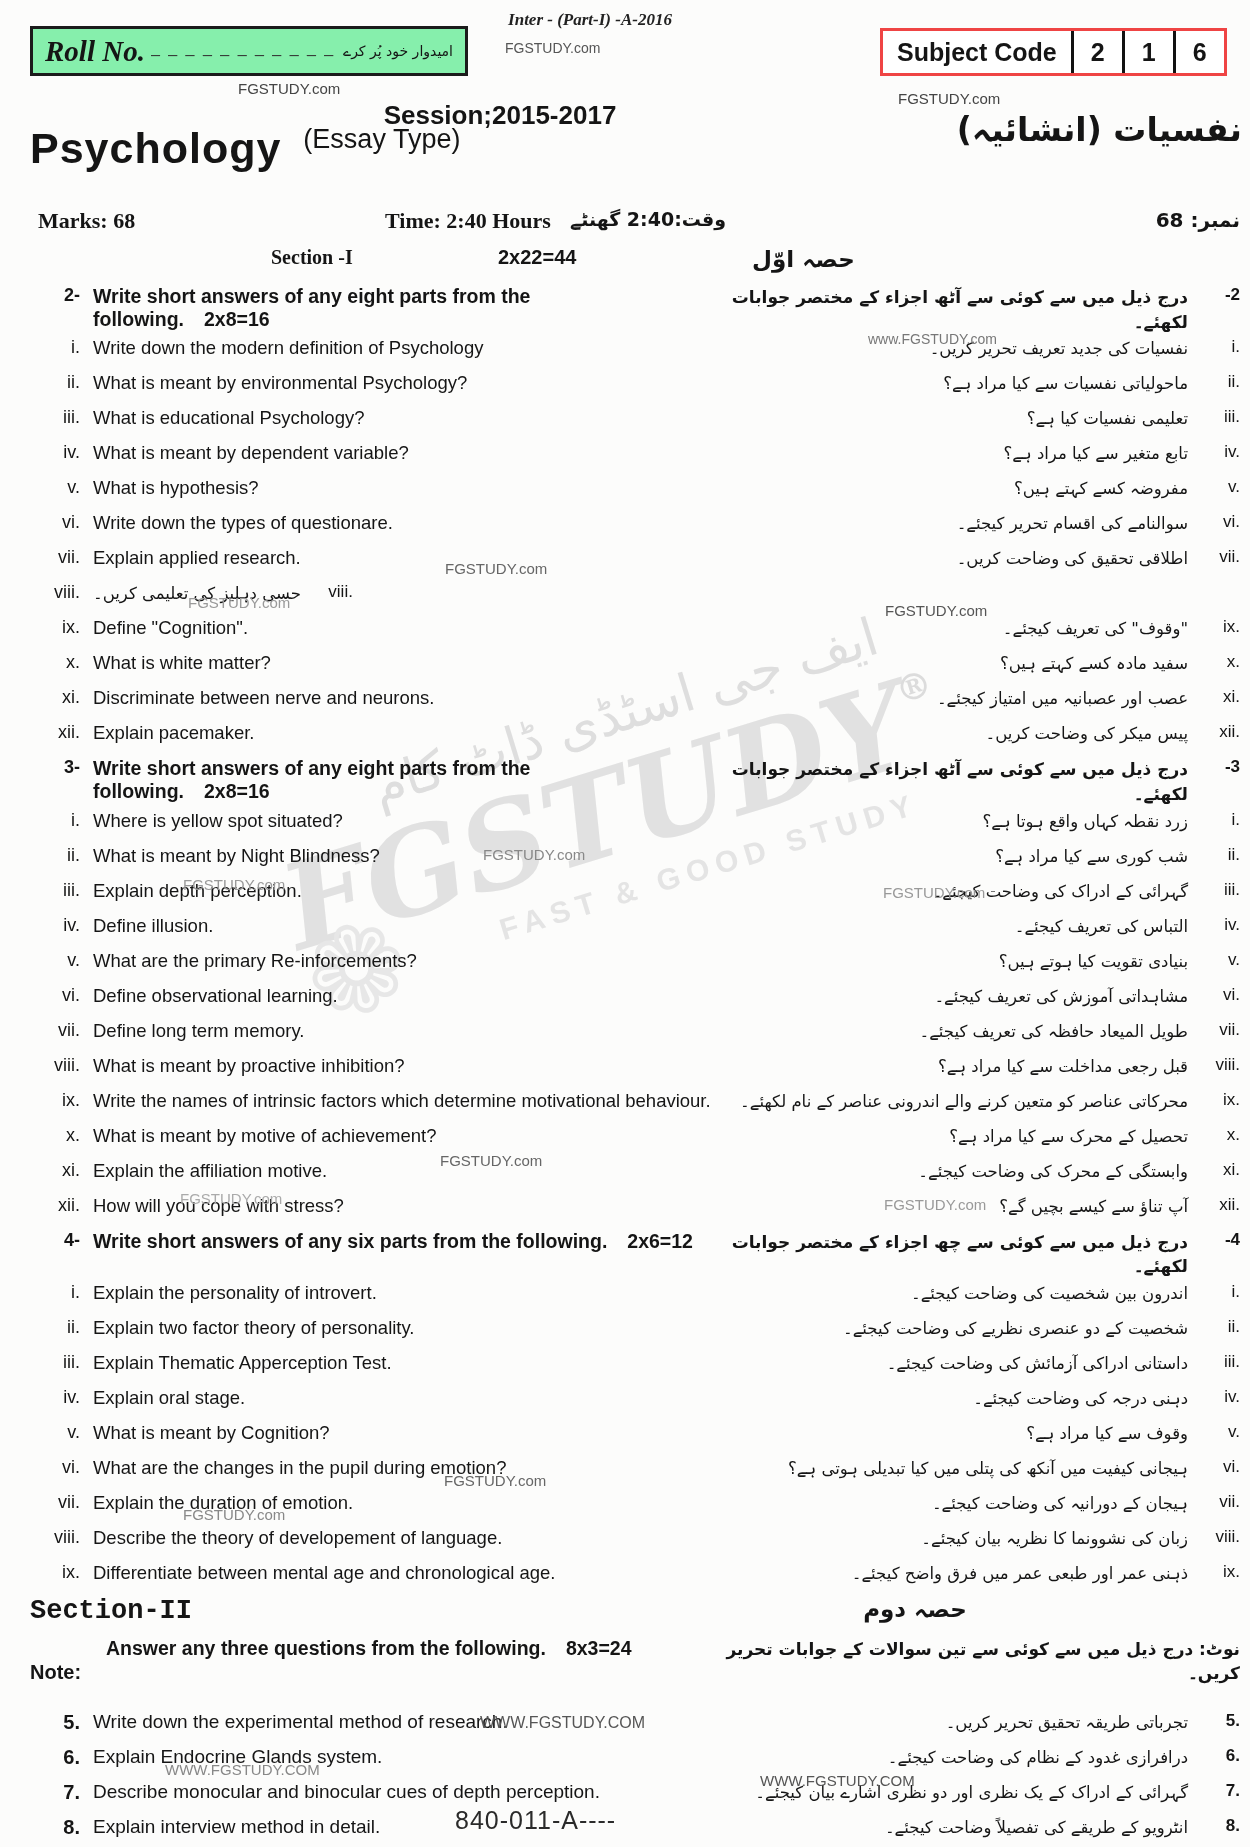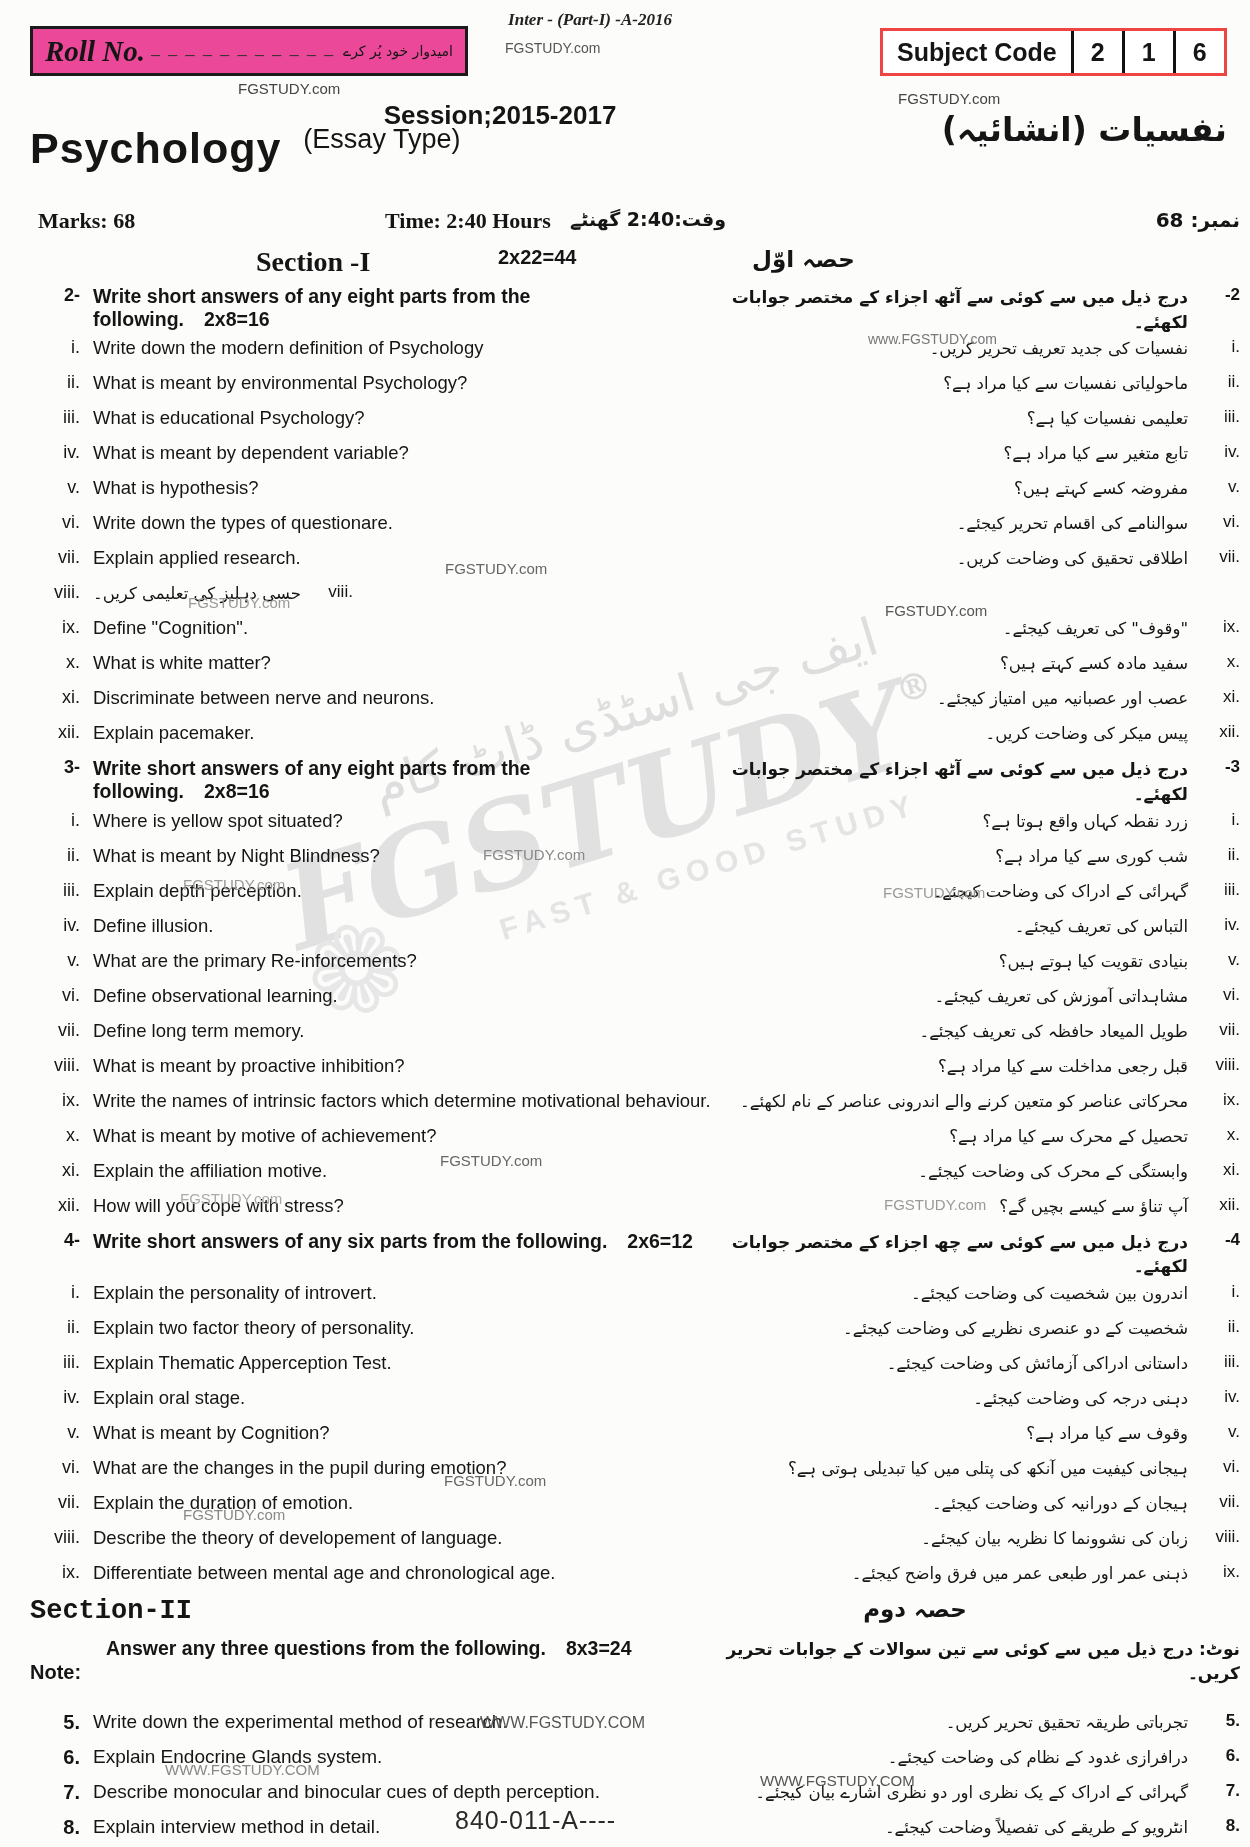--- a/index.html
+++ b/index.html
@@ -6,42 +6,42 @@
   .page{
     position:relative; width:1250px; height:1847px; margin:0 auto;
     background:#fcfcfb; color:#151515; overflow:hidden;
     font-family:"Liberation Sans", sans-serif;
   }
   .abs{position:absolute;}
   
   .exam-ref{top:10px; left:470px; width:240px; text-align:center;
     font-family:"Liberation Serif", serif; font-style:italic; font-weight:bold; font-size:17px; color:#222;}
   .rollbox{top:26px; left:30px; width:438px; height:50px; border:3px solid #1b1b1b;
-    display:flex; align-items:center; padding:0 12px; box-sizing:border-box; background:#ec4899;}
+    display:flex; align-items:center; padding:0 12px; box-sizing:border-box; background:#86efac;}
   .roll-label{font-family:"Liberation Serif", serif; font-style:italic; font-weight:bold; font-size:29px;}
   .roll-dashes{flex:1; margin:10px 6px 16px 6px; font-size:16px; letter-spacing:2px; color:#333; white-space:nowrap; overflow:hidden;}
   .roll-urdu{direction:rtl; font-family:"DejaVu Sans", sans-serif; font-size:14px; white-space:nowrap;}
   .subjectcode{top:28px; left:880px; display:flex; background:#fff; border:3px solid #ef4444;}
   .sc-label{padding:0 14px; font-weight:bold; font-size:25px; line-height:42px; border-right:3px solid #111;}
   .sc-digit{width:48px; text-align:center; font-weight:bold; font-size:25px; line-height:42px; border-right:3px solid #111;}
   .sc-digit:last-child{border-right:none;}
   .session{top:100px; left:345px; width:310px; text-align:center; font-weight:bold; font-size:26px;}
   .title-row{top:124px; left:30px; display:flex; align-items:flex-start; gap:22px;}
   .title-en{font-weight:bold; font-size:43px; letter-spacing:1px;}
   .essay-type{font-size:27px;}
-  .title-ur{top:110px; right:23px; text-align:right; direction:rtl;
+  .title-ur{top:110px; right:8px; text-align:right; direction:rtl;
     font-family:"DejaVu Sans", sans-serif; font-weight:bold; font-size:33px;}
   .marks-row{top:208px; left:0; width:100%; height:30px;
     font-family:"Liberation Serif", serif; font-weight:bold; font-size:22px;}
   .marks-label{position:absolute; left:38px;}
   .time-label{position:absolute; left:385px;}
   .time-ur{position:absolute; left:570px; direction:rtl; font-family:"DejaVu Sans", sans-serif; font-size:19px;}
   .number-ur{position:absolute; right:10px; direction:rtl; font-family:"DejaVu Sans", sans-serif; font-size:20px;}
   .sec1-row{top:246px; left:0; width:100%; height:30px;}
-  .sec1-en{position:absolute; left:256px; font-family:"Liberation Serif", serif; font-weight:bold; font-size:28px;}
+  .sec1-en{position:absolute; left:271px; font-family:"Liberation Serif", serif; font-weight:bold; font-size:20px;}
   .sec1-total{position:absolute; left:498px; font-weight:bold; font-size:20px;}
   .sec1-ur{position:absolute; left:752px; direction:rtl; font-family:"DejaVu Sans", sans-serif; font-weight:bold; font-size:23px;}
   
   #question-rows{position:absolute; top:282px; left:30px; right:10px; z-index:2;}
   .qrow{display:flex; align-items:flex-start; min-height:35px; padding-top:3px; box-sizing:border-box;}
   .enum{width:50px; flex:0 0 auto; text-align:right; padding-right:13px; font-size:18px;}
   .etext{flex:1 1 auto; font-size:18.5px; padding-right:10px;}
   .mks{margin-left:20px; font-weight:bold;}
   .utext{flex:0 1 auto; max-width:470px; text-align:right; direction:rtl;
     font-family:"DejaVu Sans", sans-serif; font-size:16.5px; line-height:1.45;}

